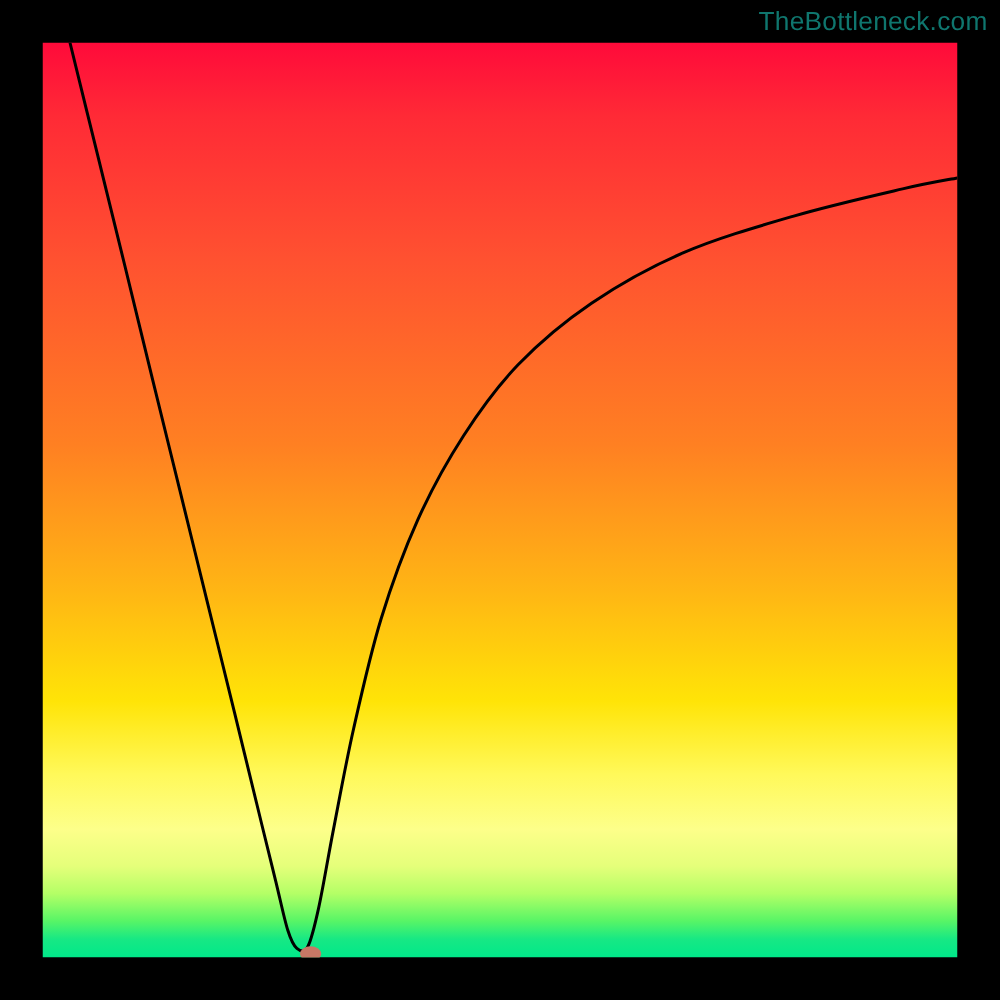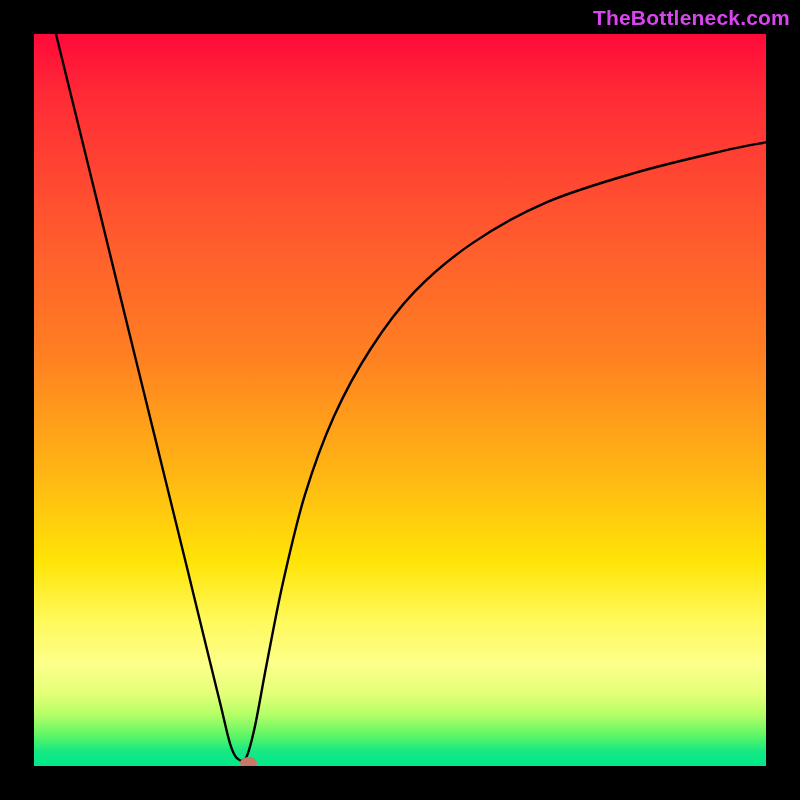--- a/index.html
+++ b/index.html
@@ -13,24 +13,24 @@
   }
   .stage {
     position: relative;
     width: 800px;
     height: 800px;
   }
   .watermark {
     position: absolute;
     top: 6px;
     right: 10px;
-    color: #d946ef;
+    color: #0f766e;
     font-size: 21px;
     letter-spacing: 0.2px;
-    font-weight: 700;
+    font-weight: 400;
     z-index: 5;
     user-select: none;
   }
   
   .plot {
     position: absolute;
     left: 34px;
     top: 34px;
     width: 732px;
     height: 732px;

